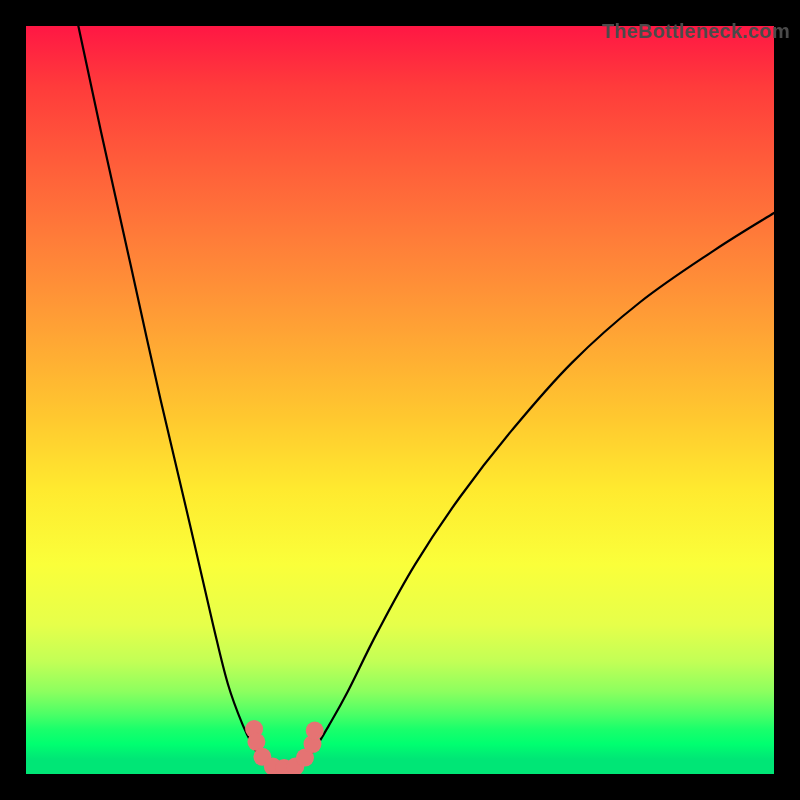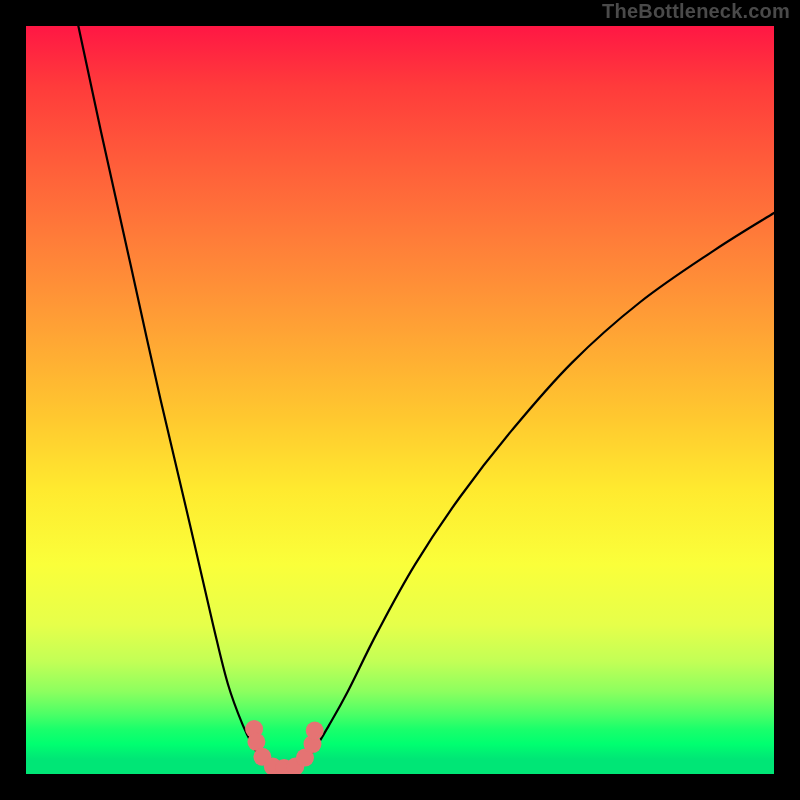--- a/index.html
+++ b/index.html
@@ -38,21 +38,21 @@
       #8cff5f 89%,
       #4cff66 92%,
       #1aff6b 94%,
       #00ff70 96%,
       #00e676 98%,
       #00e676 100%
     );
   }
   .watermark {
     position: absolute;
-    top: 0;
+    top: 20px;
     right: 10px;
     color: #4a4a4a;
     font-size: 20px;
     font-weight: 600;
     letter-spacing: 0.2px;
     user-select: none;
   }
   svg.overlay {
     position: absolute;
     left: 0;

